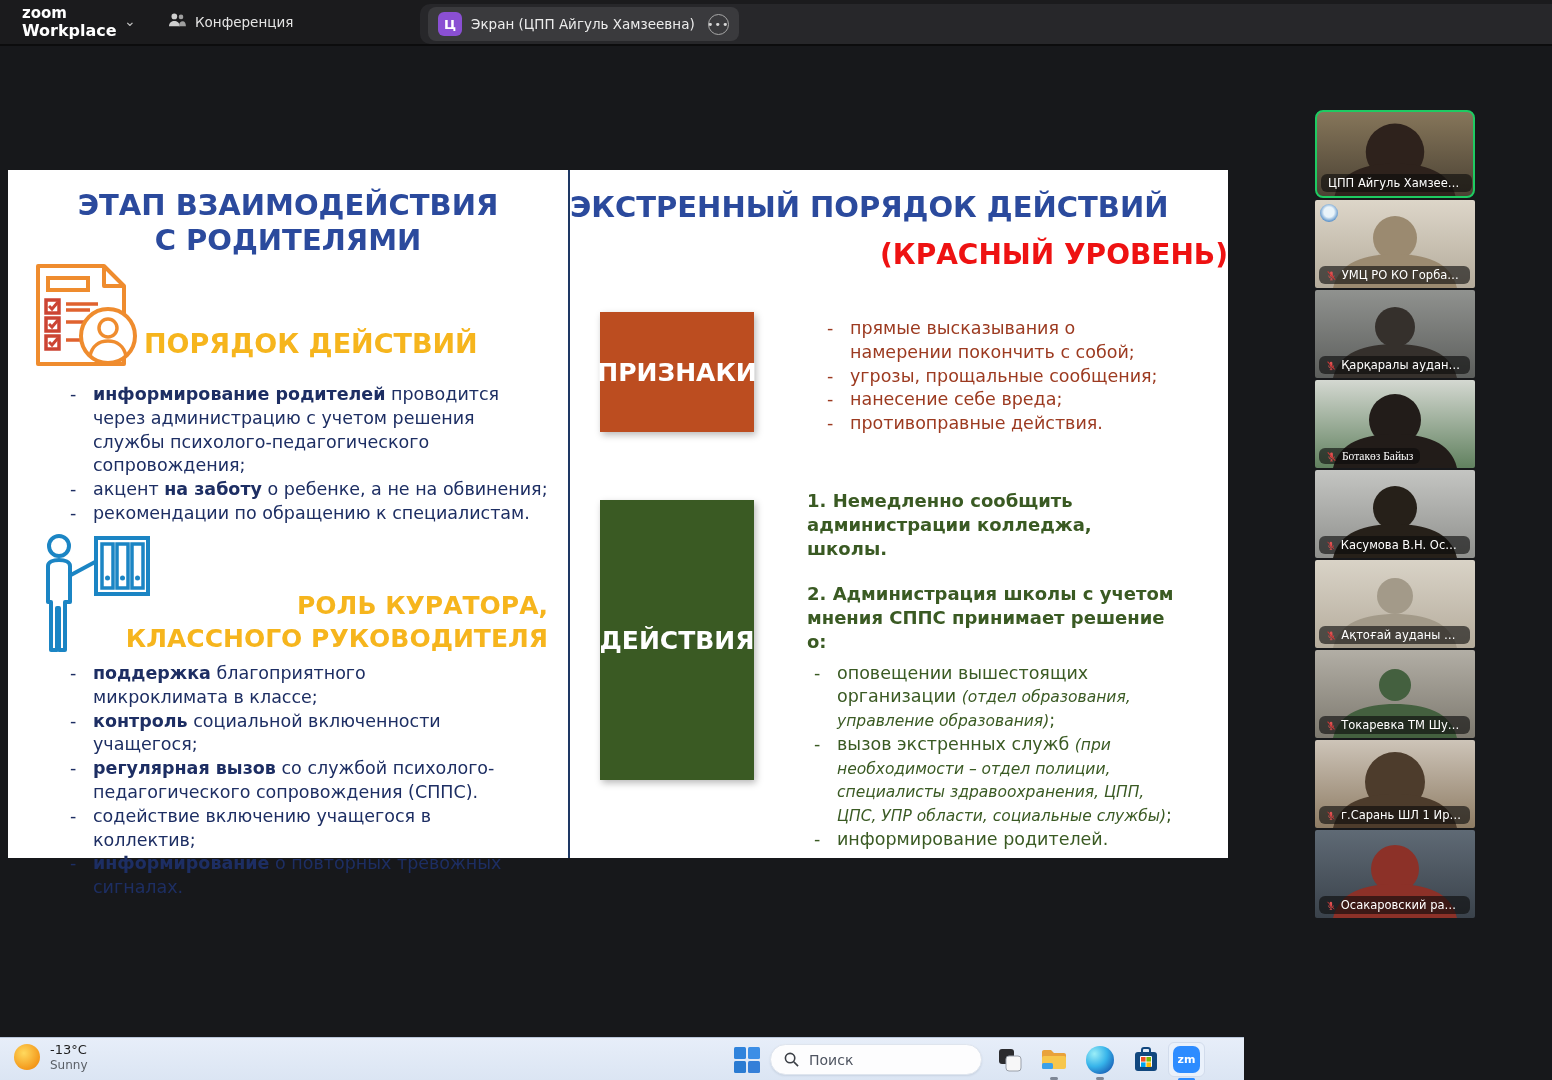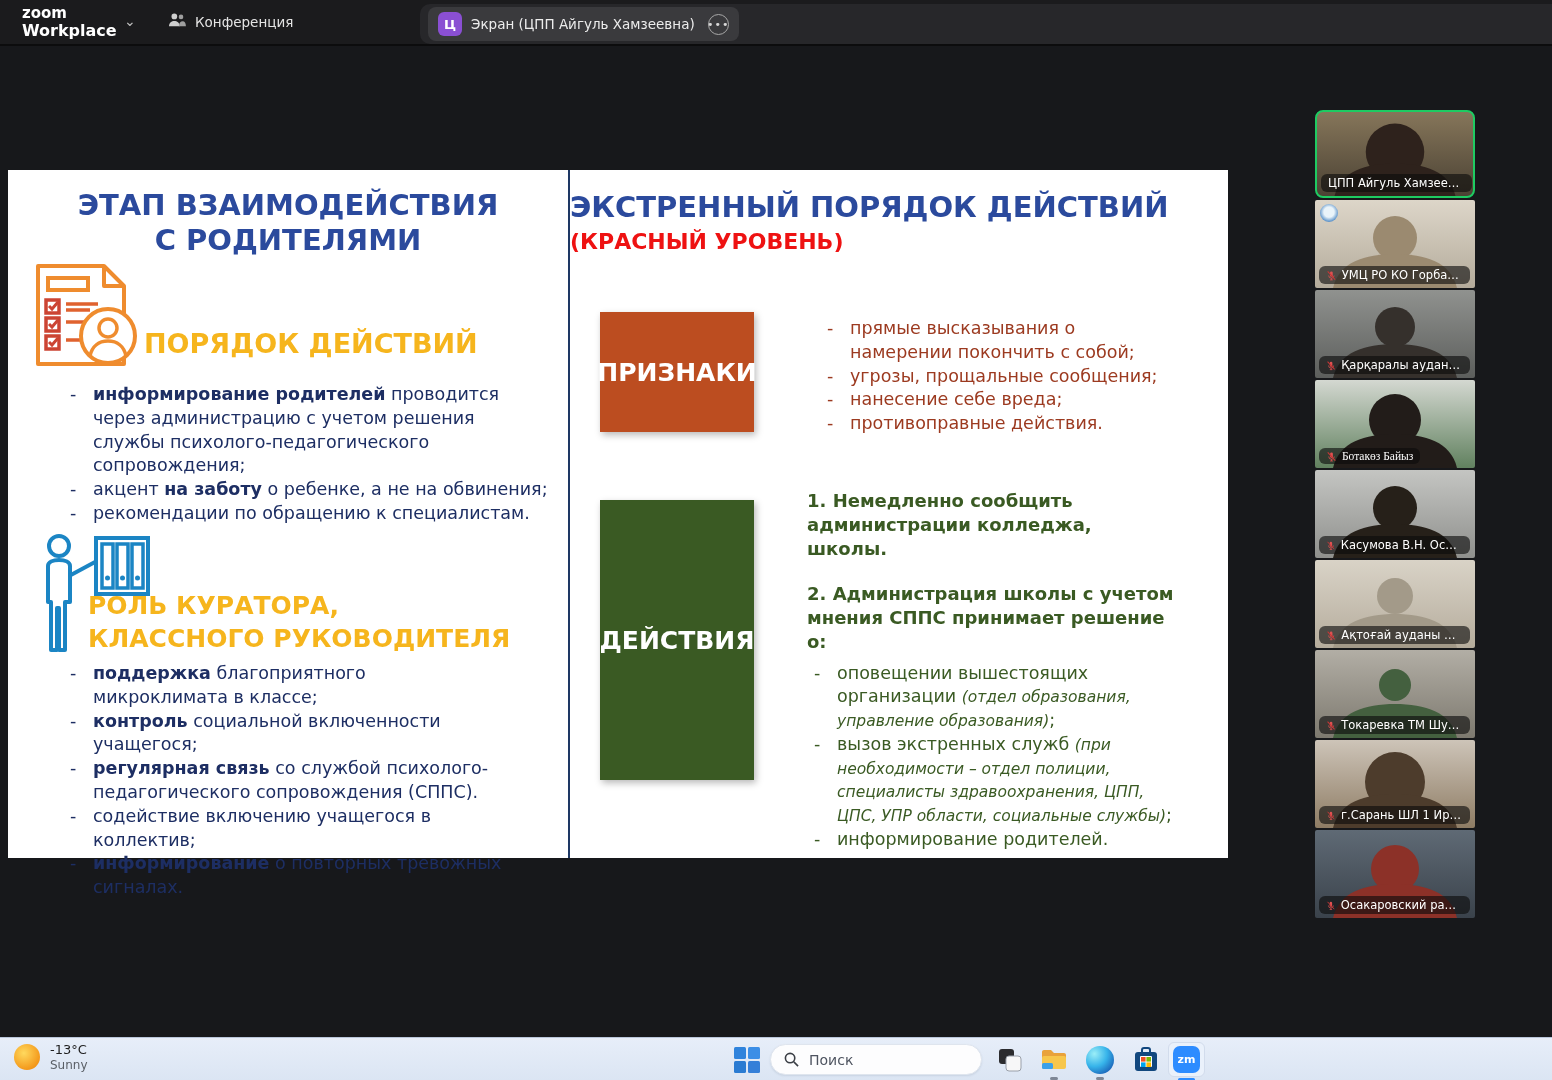--- a/index.html
+++ b/index.html
@@ -20,36 +20,36 @@
 
   
   .slide{position:absolute;left:8px;top:170px;width:1220px;height:688px;background:#ffffff}
   .panel-left{position:absolute;left:0;top:0;width:560px;height:688px}
   .panel-right{position:absolute;left:562px;top:0;width:658px;height:688px}
   .divider{position:absolute;left:560px;top:0;width:2px;height:688px;background:#1e3864}
 
   .l-title{position:absolute;left:10px;top:18px;width:540px;text-align:center;color:#2b4a9d;font-weight:bold;font-size:29px;line-height:1.22}
   .gold{color:#f6b51d;font-weight:bold}
   .h-poryadok{position:absolute;left:136px;top:158px;width:340px;text-align:left;font-size:27px}
-  .h-rol{position:absolute;left:80px;top:420px;width:460px;text-align:left;font-size:25px;line-height:1.3}
+  .h-rol{position:absolute;left:80px;top:420px;width:460px;text-align:right;font-size:25px;line-height:1.3}
 
   .blist{color:#1d2e63;font-size:17.5px;line-height:1.36}
   .pos{position:absolute}
   .bl-item{display:flex}
   .dash{width:30px;flex:0 0 30px;padding-left:7px}
   .bl-text{flex:1}
   .bb{font-weight:bold}
   .ii{font-style:italic;font-size:15.5px}
   #list1{left:55px;top:213px;width:485px}
   #list1 .bl-text{max-width:455px}
   #list2{left:55px;top:492px;width:440px}
   #list2 .bl-text{max-width:410px}
 
   .r-title{position:absolute;left:0;top:20px;width:658px;text-align:left;color:#2b4a9d;font-size:29px;font-weight:bold}
-  .r-sub{position:absolute;left:0;top:59px;width:658px;text-align:left;color:#ee1212;font-size:22px;font-weight:bold}
+  .r-sub{position:absolute;left:0;top:68px;width:658px;text-align:right;color:#ee1212;font-size:28px;font-weight:bold}
   .box{position:absolute;left:30px;width:154px;display:flex;align-items:center;justify-content:center;color:#fff;font-weight:bold;font-size:25px;box-shadow:2px 3px 7px rgba(0,0,0,.28)}
   #signs-box{top:142px;height:120px;background:#bc4d20}
   #actions-box{top:330px;height:280px;background:#3a5a23}
   #signs-list{left:250px;top:147px;width:352px;color:#9c3a20}
   .actions-text{position:absolute;left:237px;top:319px;width:424px;color:#3a5a23}
   .actions-text .step{font-weight:bold;font-size:18px;line-height:1.32;max-width:368px}
   .actions-text .step2{margin-top:22px}
   #actions-list{margin-top:8px;color:#3a5a23}
   #actions-list .bl-text{max-width:350px}
   .icon-wrap{position:absolute}
@@ -57,21 +57,21 @@
   
   .filmstrip{position:absolute;left:1315px;top:110px;width:160px}
   .tile{position:relative;width:160px;height:88px;margin-bottom:2px;overflow:hidden;border-radius:2px;cursor:default}
   .tile.active{border:2px solid #1ecb62;border-radius:8px}
   .sil{position:absolute;left:0;top:0;width:100%;height:100%}
   .name-pill{position:absolute;left:4px;bottom:4px;max-width:151px;background:rgba(12,12,12,.62);border-radius:6px;padding:2px 7px;color:#fff;font-size:11.5px;display:flex;align-items:center;gap:5px;white-space:nowrap;overflow:hidden}
   .name-pill .nm{overflow:hidden;text-overflow:ellipsis}
   .org-logo{position:absolute;left:5px;top:4px;width:18px;height:18px;border-radius:50%;background:radial-gradient(circle at 50% 45%,#eaf4fa 38%,#3f7fc0 78%)}
 
   
-  .taskbar{position:absolute;left:0;top:1037px;width:1552px;height:43px;background:linear-gradient(180deg,#e7eef9,#dbe5f3);border-top:1px solid #b9c6da}
+  .taskbar{position:absolute;left:0;top:1037px;width:1244px;height:43px;background:linear-gradient(180deg,#e7eef9,#dbe5f3);border-top:1px solid #b9c6da}
   .weather{position:absolute;left:14px;top:4px;display:flex;gap:10px;align-items:center;cursor:default}
   .sun{width:26px;height:26px;border-radius:50%;background:radial-gradient(circle at 38% 35%,#ffd95e,#f49b1d 68%,#e8820a)}
   .w-temp{font-size:13px;color:#1f1f1f;line-height:1.25}
   .w-cond{font-size:12px;color:#5a5f66;line-height:1.2}
   .start{position:absolute;left:734px;top:9px;width:26px;height:26px;cursor:default}
   .searchbox{position:absolute;left:770px;top:6px;width:212px;height:31px;background:#fdfdfe;border:1px solid #dfe5ee;border-radius:16px;display:flex;align-items:center;gap:10px;padding:0 13px;color:#4e5460;font-size:14px;box-shadow:0 1px 2px rgba(40,60,90,.10);cursor:default}
   .tb-ic{position:absolute;top:8px;width:28px;height:28px;cursor:default}
   #task-view{left:996px}
   #folder{left:1040px}
   #edge{left:1086px;border-radius:50%;background:radial-gradient(circle at 30% 28%,#9beef7,#37b4ea 45%,#1f6fc0 76%,#17539e)}
@@ -177,21 +177,21 @@
         <div class="bl-item">
           <span class="dash">-</span>
           <span class="bl-text"><span class="bb">поддержка</span><span> благоприятного микроклимата в классе;</span></span>
         </div>
         <div class="bl-item">
           <span class="dash">-</span>
           <span class="bl-text"><span class="bb">контроль</span><span> социальной включенности учащегося;</span></span>
         </div>
         <div class="bl-item">
           <span class="dash">-</span>
-          <span class="bl-text"><span class="bb">регулярная связь</span><span> со службой психолого-педагогического сопровождения (СППС).</span></span>
+          <span class="bl-text"><span class="bb">регулярная вызов</span><span> со службой психолого-педагогического сопровождения (СППС).</span></span>
         </div>
         <div class="bl-item">
           <span class="dash">-</span>
           <span class="bl-text"><span>содействие включению учащегося в коллектив;</span></span>
         </div>
         <div class="bl-item">
           <span class="dash">-</span>
           <span class="bl-text"><span class="bb">информирование</span><span> о повторных тревожных сигналах.</span></span>
         </div>
       </div>

